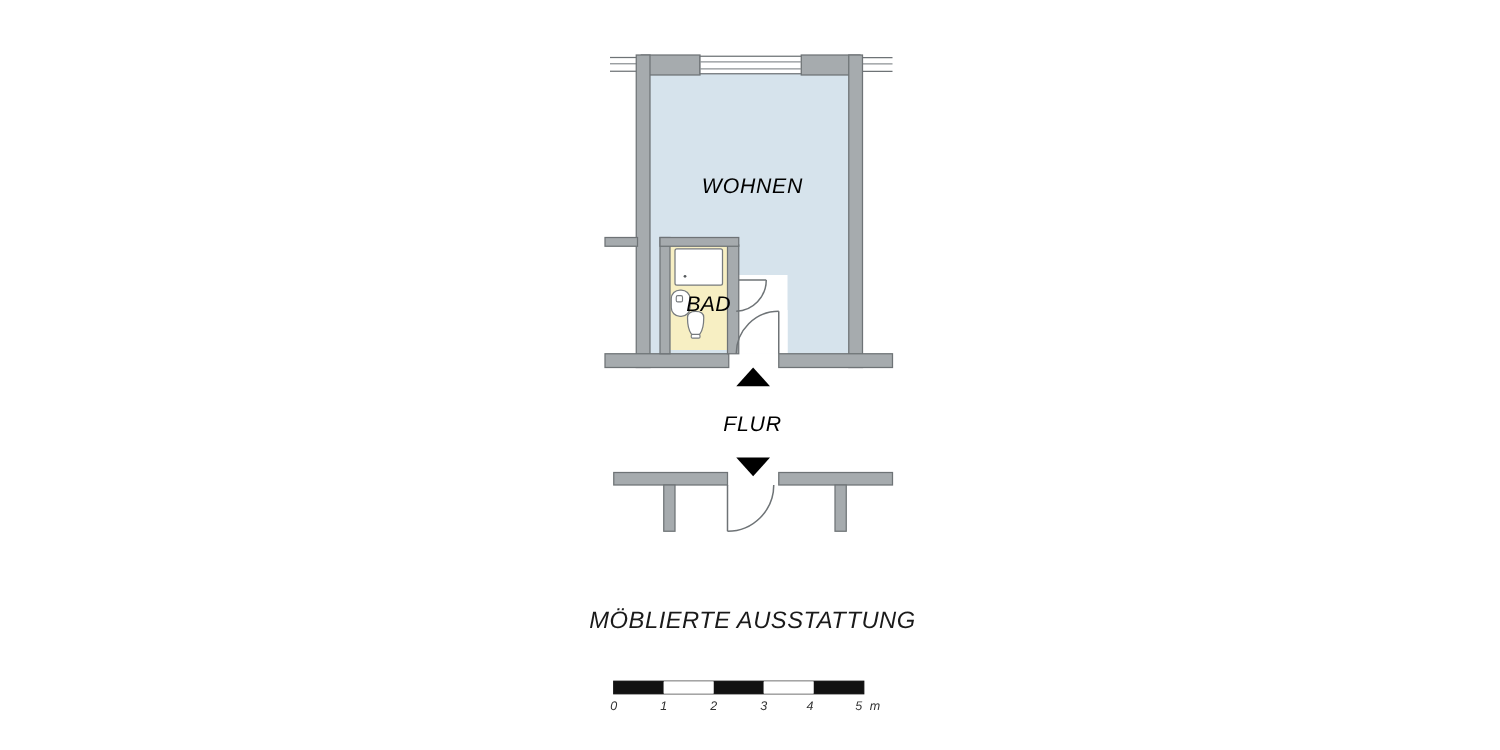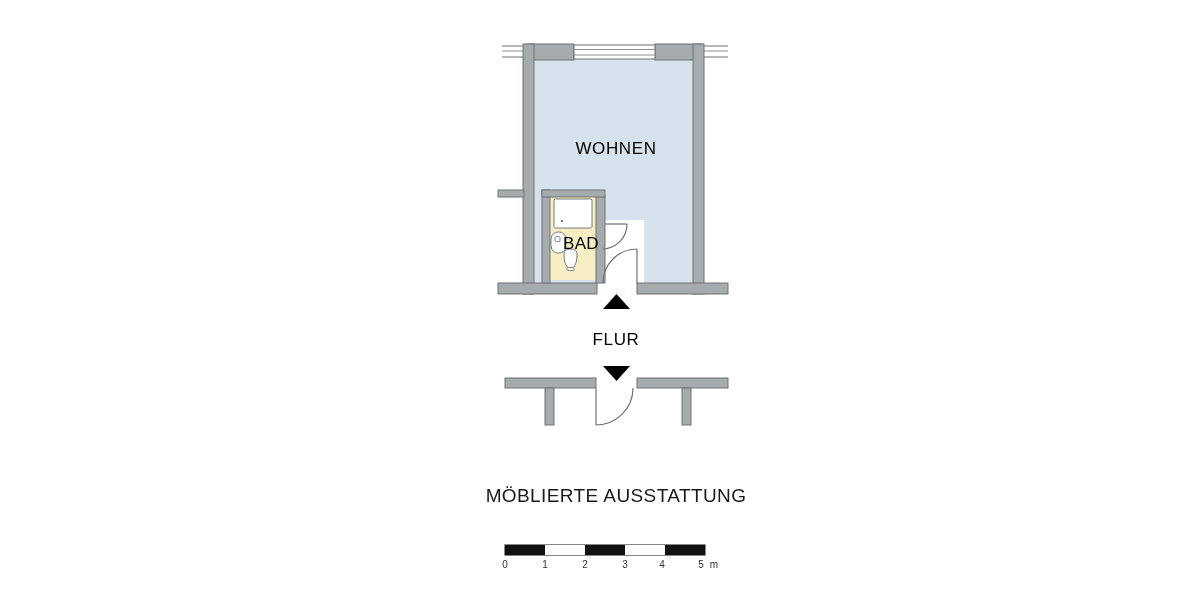--- a/index.html
+++ b/index.html
@@ -10,24 +10,25 @@
   }
   body {
     width: 1200px;
     height: 600px;
     position: relative;
     overflow: hidden;
     font-family: "Liberation Sans", sans-serif;
   }
   #plan-root {
     position: absolute;
-    left: 18px;
+    left: 4px;
     top: 0;
     width: 984px;
     height: 600px;
+    font-style: italic;
   }
   svg.floorplan {
     display: block;
     width: 1200px;
     height: 600px;
   }
   .room-label {
     font-family: "Liberation Sans", sans-serif;
     font-size: 17px;
     fill: #000000;

